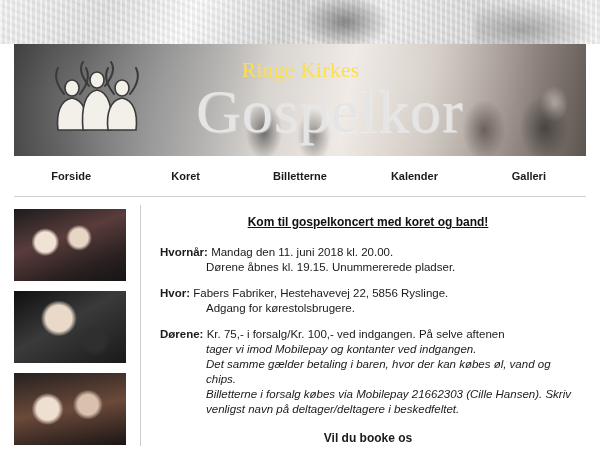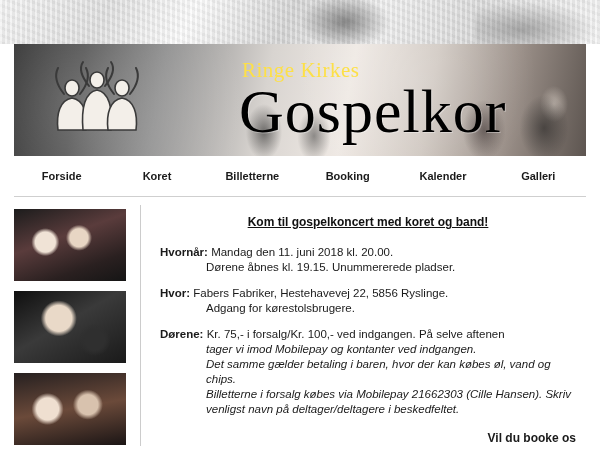--- a/index.html
+++ b/index.html
@@ -92,25 +92,24 @@
     color: #fde047;
     letter-spacing: 0.5px;
     white-space: nowrap;
   }
   .banner .title-big {
     position: absolute;
     left: 182px; top: 32px;
     font-family: "Liberation Serif", serif;
     font-size: 62px;
     font-weight: normal;
-    color: #000000;
+    color: #e5e5e5;
     letter-spacing: 1px;
     white-space: nowrap;
     text-shadow: 1px 1px 0 rgba(255,255,255,0.35);
-    margin-left: 43px;
   }
 
   
   .nav {
     position: absolute;
     top: 156px; left: 14px;
     width: 572px;
     height: 40px;
     border-bottom: 1px solid #cfcfcf;
     display: flex;
@@ -186,21 +185,21 @@
   }
   .block {
     margin: 0 0 11px 0;
     line-height: 15px;
     font-size: 11.5px;
   }
   .block .lbl { font-weight: bold; }
   .indent { display: block; padding-left: 46px; }
   .indent2 { display: block; padding-left: 46px; font-style: italic; }
   .subhead {
-    text-align: right;
+    text-align: center;
     font-weight: bold;
     font-size: 12px;
     margin-top: 14px;
   }
   .clip-bottom {
     position: absolute;
     left: 0; top: 446px;
     width: 600px; height: 4px;
     background: #ffffff;
   }
@@ -240,21 +239,20 @@
     </svg>
 
     <div class="title-small">Ringe Kirkes</div>
     <div class="title-big">Gospelkor</div>
   </div>
 
   <nav class="nav">
     <a href="#">Forside</a>
     <a href="#">Koret</a>
     <a href="#">Billetterne</a>
-    <a href="#">Booking</a>
     <a href="#">Kalender</a>
     <a href="#">Galleri</a>
   </nav>
 
   <div class="content">
 
     <div class="sidebar">
       <div class="thumb t1"></div>
       <div class="thumb t2"></div>
       <div class="thumb t3"></div>

